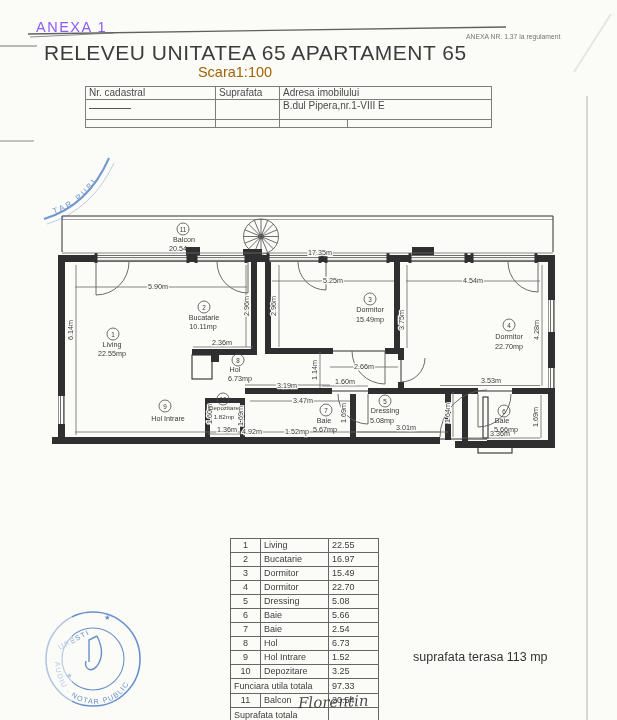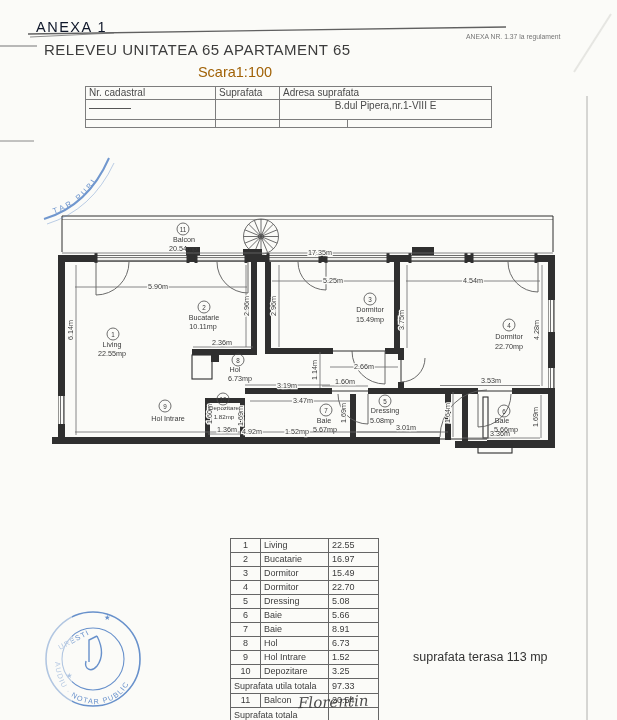--- a/index.html
+++ b/index.html
@@ -3,34 +3,34 @@
 <meta charset="utf-8">
 <style>
   html,body{margin:0;padding:0}
   body{
     width:617px;height:720px;position:relative;overflow:hidden;
     background:#fbfbf8;color:#3d3d3d;
     font-family:"Liberation Sans",sans-serif;
   }
   .abs{position:absolute}
   
-  .anexa1{left:36px;top:19px;font-size:14.5px;letter-spacing:1.5px;color:#0f172a}
+  .anexa1{left:36px;top:19px;font-size:14.5px;letter-spacing:1.5px;color:#8b5cf6}
   .anexa-right{left:466px;top:33px;font-size:6.8px;color:#757575;width:140px}
-  .title{left:44px;top:41px;font-size:15px;letter-spacing:.5px;color:#3c3c3c;white-space:nowrap}
+  .title{left:44px;top:41px;font-size:21px;letter-spacing:.5px;color:#3c3c3c;white-space:nowrap}
   .scara{left:150px;top:64px;width:170px;text-align:center;font-size:14.5px;color:#a16207}
   
   table.cad{left:85px;top:86px;width:406px;border-collapse:collapse;table-layout:fixed;
     font-size:10px;color:#4a4a4a;position:absolute}
   table.cad td{border:1px solid #7d7d7d;padding:0 3px;line-height:1.15;overflow:hidden;white-space:nowrap}
   table.cad tr.r1 td{height:12px}
   table.cad tr.r2 td{height:19px;vertical-align:top}
   table.cad tr.r3 td{height:7px}
   table.cad tr.r4 td,table.cad tr.r5 td{height:12px}
   .dashline{display:inline-block;width:42px;height:0;border-top:1.2px solid #555;margin-top:5px}
-  .addr{ text-align:center;padding-top:2px}
+  .addr{ padding-top:2px}
   
   table.sum{left:230px;top:538px;width:148px;border-collapse:collapse;table-layout:fixed;
     font-size:9px;color:#3d3d3d;position:absolute}
   table.sum td{border:1px solid #666;padding:0 3px;height:13px;line-height:1;overflow:hidden;white-space:nowrap}
   table.sum td.num{text-align:center}
   table.sum td.val{text-align:left}
   table.sum tr.tot td{height:14px}
   .terasa{left:413px;top:650px;font-size:12.5px;color:#333}
   .handwriting{left:298px;top:693px;font-size:15px;color:#2e2e2e;opacity:.85;
     font-family:"DejaVu Serif",serif;font-style:italic;transform:rotate(-2deg)}
@@ -64,21 +64,21 @@
   <colgroup>
       <col style="width:130px">
       <col style="width:64px">
       <col style="width:68px">
       <col style="width:144px">
     </colgroup>
   <tbody>
       <tr class="r1">
     <td>Nr. cadastral</td>
     <td>Suprafata</td>
-    <td colspan="2">Adresa suprafata</td>
+    <td colspan="2">Adresa imobilului</td>
   </tr>
   <tr class="r2">
     <td><span class="dashline"></span></td>
     <td></td>
     <td colspan="2" class="addr">B.dul Pipera,nr.1-VIII E</td>
   </tr>
   <tr class="r3">
     <td></td>
         <td></td>
         <td></td>
@@ -394,39 +394,39 @@
         <td class="val">5.08</td>
       </tr>
   <tr>
         <td class="num">6</td>
         <td>Baie</td>
         <td class="val">5.66</td>
       </tr>
   <tr>
         <td class="num">7</td>
         <td>Baie</td>
-        <td class="val">8.91</td>
+        <td class="val">2.54</td>
       </tr>
   <tr>
         <td class="num">8</td>
         <td>Hol</td>
         <td class="val">6.73</td>
       </tr>
   <tr>
         <td class="num">9</td>
         <td>Hol Intrare</td>
         <td class="val">1.52</td>
       </tr>
   <tr>
         <td class="num">10</td>
         <td>Depozitare</td>
         <td class="val">3.25</td>
       </tr>
   <tr class="tot">
-        <td colspan="2">Suprafata utila totala</td>
+        <td colspan="2">Funciara utila totala</td>
         <td class="val">97.33</td>
       </tr>
   <tr>
         <td class="num">11</td>
         <td>Balcon</td>
         <td class="val">20.54</td>
       </tr>
   <tr class="tot">
         <td colspan="2">Suprafata totala</td>
         <td class="val"></td>

